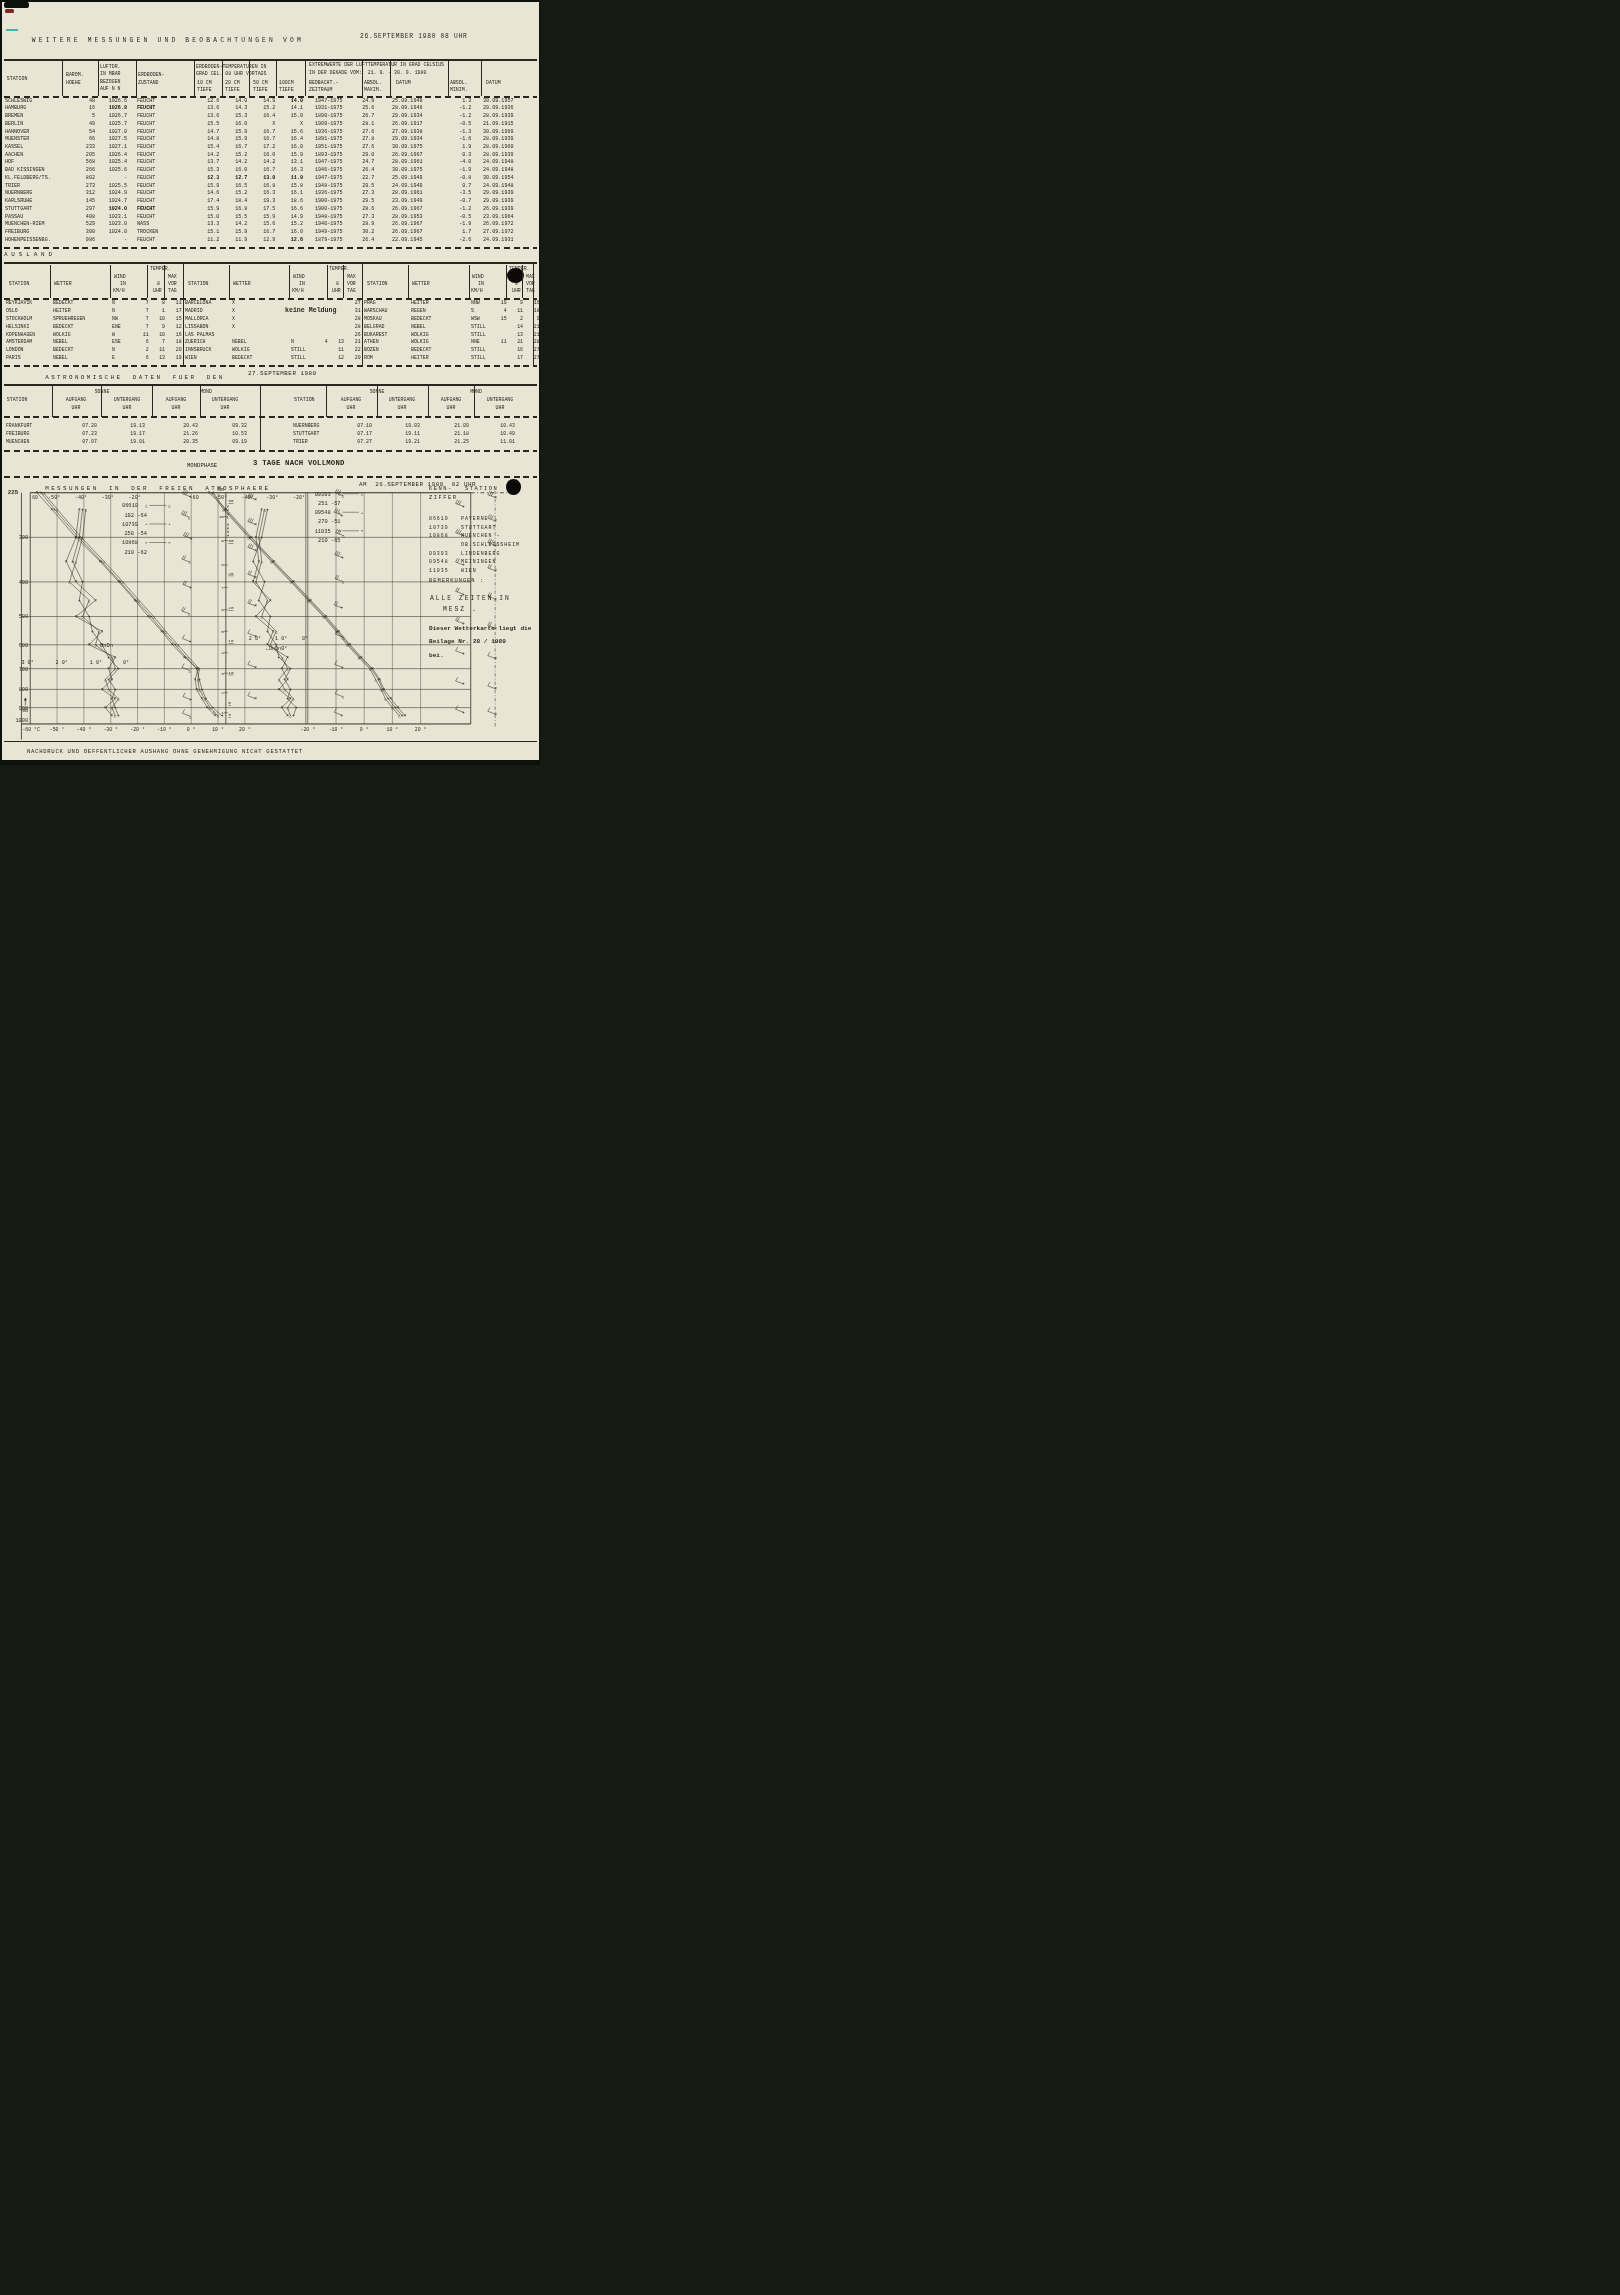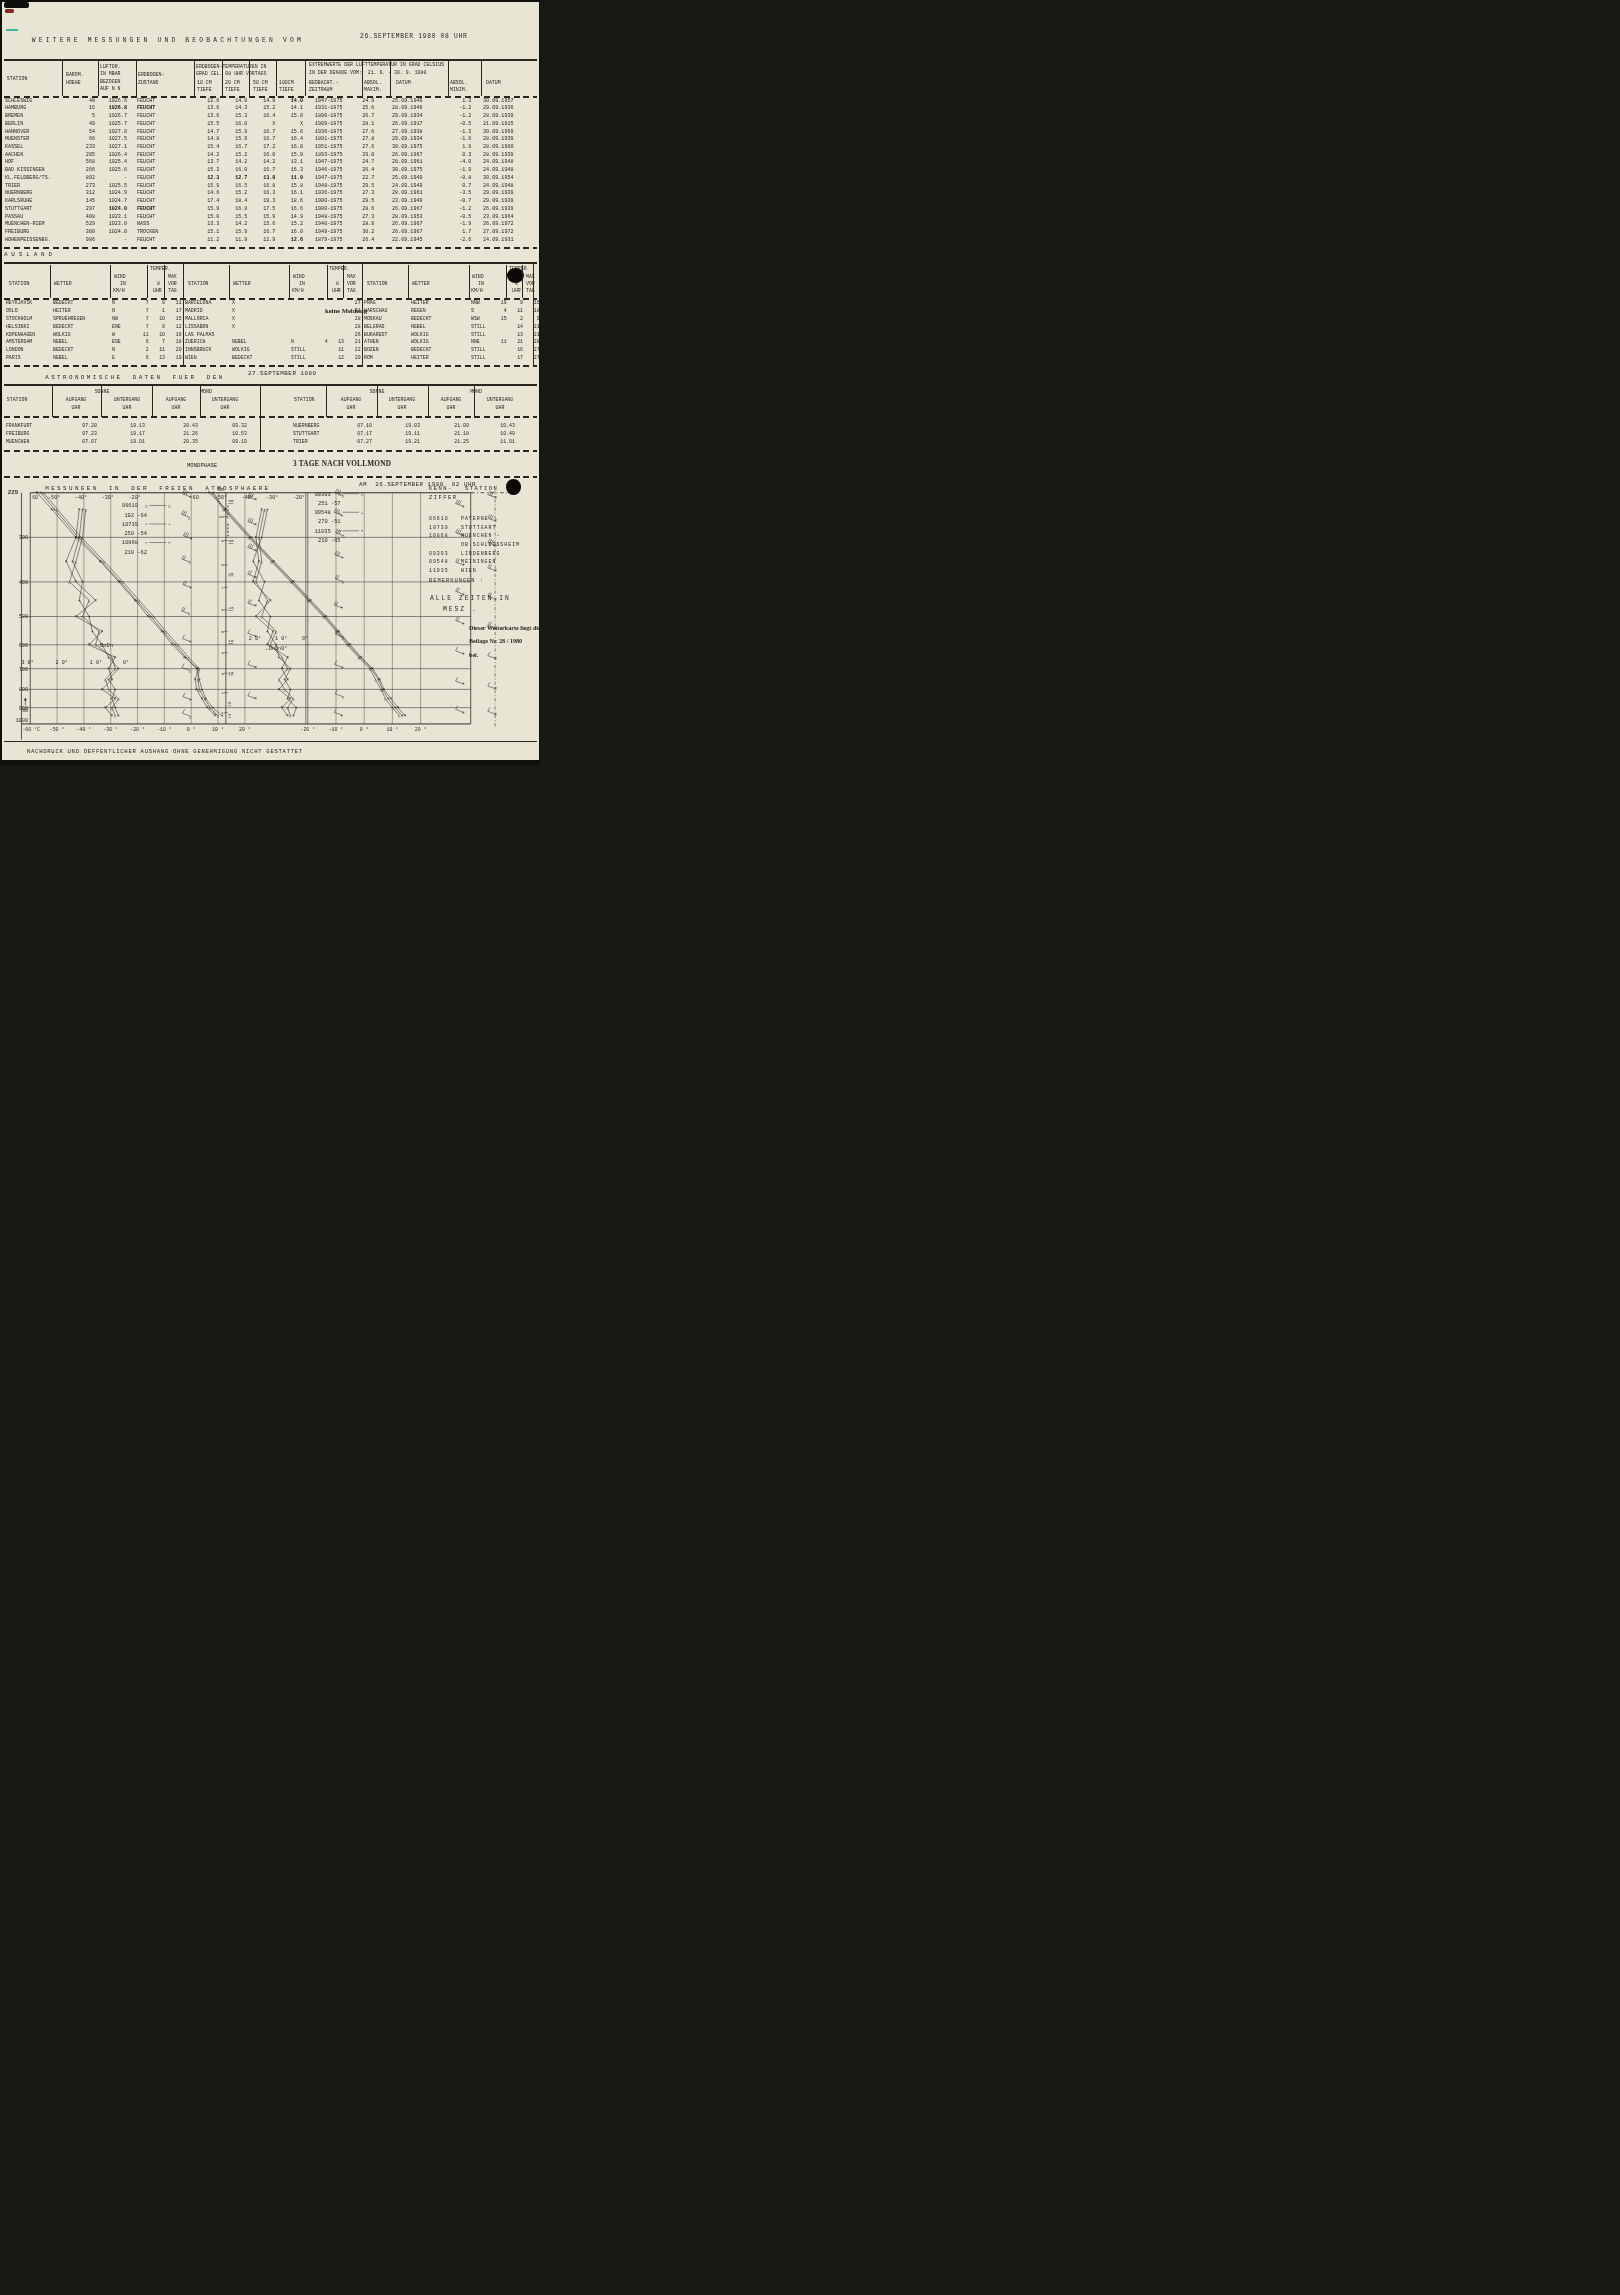--- a/index.html
+++ b/index.html
@@ -10,21 +10,21 @@
   .title{font-size:6.3px;letter-spacing:3.2px;}
   .title2{font-size:6.3px;letter-spacing:0.7px;}
   .sec-title{font-size:5.9px;letter-spacing:2.4px;word-spacing:4.4px;}
   .sec-title2{font-size:5.9px;letter-spacing:0.5px;}
   .rule{position:absolute;background:#2b2620;}
   .dash{position:absolute;height:1.5px;background:repeating-linear-gradient(90deg,#2b2620 0 5.9px,rgba(0,0,0,0) 5.9px 9.8px);}
   .vr{position:absolute;width:1px;background:#2b2620;}
   .row{position:absolute;left:0;width:540px;height:7.3px;}
   .row span{position:absolute;font-size:5.1px;line-height:5.9px;white-space:pre;}
   .b{font-weight:bold;color:#17120c;}
-  .sans{font-family:Liberation Serif, serif;margin-left:40px;}
+  .sans{font-family:Liberation Mono, monospace;}
   
   .cst{left:4.9px;} .cho{left:65px;width:30px;text-align:right;}
   .clu{left:97px;width:30px;text-align:right;} .czu{left:137px;}
   .ct10{left:196px;width:23.4px;text-align:right;} .ct20{left:224px;width:23.4px;text-align:right;}
   .ct50{left:252px;width:23.4px;text-align:right;} .ct100{left:278px;width:25px;text-align:right;}
   .czeit{left:315px;} .cmax{left:351px;width:23.4px;text-align:right;}
   .cdm1{left:392px;} .cmin{left:448px;width:23.4px;text-align:right;} .cdm2{left:483px;}
   .hole{position:absolute;background:#0b0a08;border-radius:50%;}
   .edge{position:absolute;background:#0e100b;}
   #chartsvg{position:absolute;left:0;top:0;}

